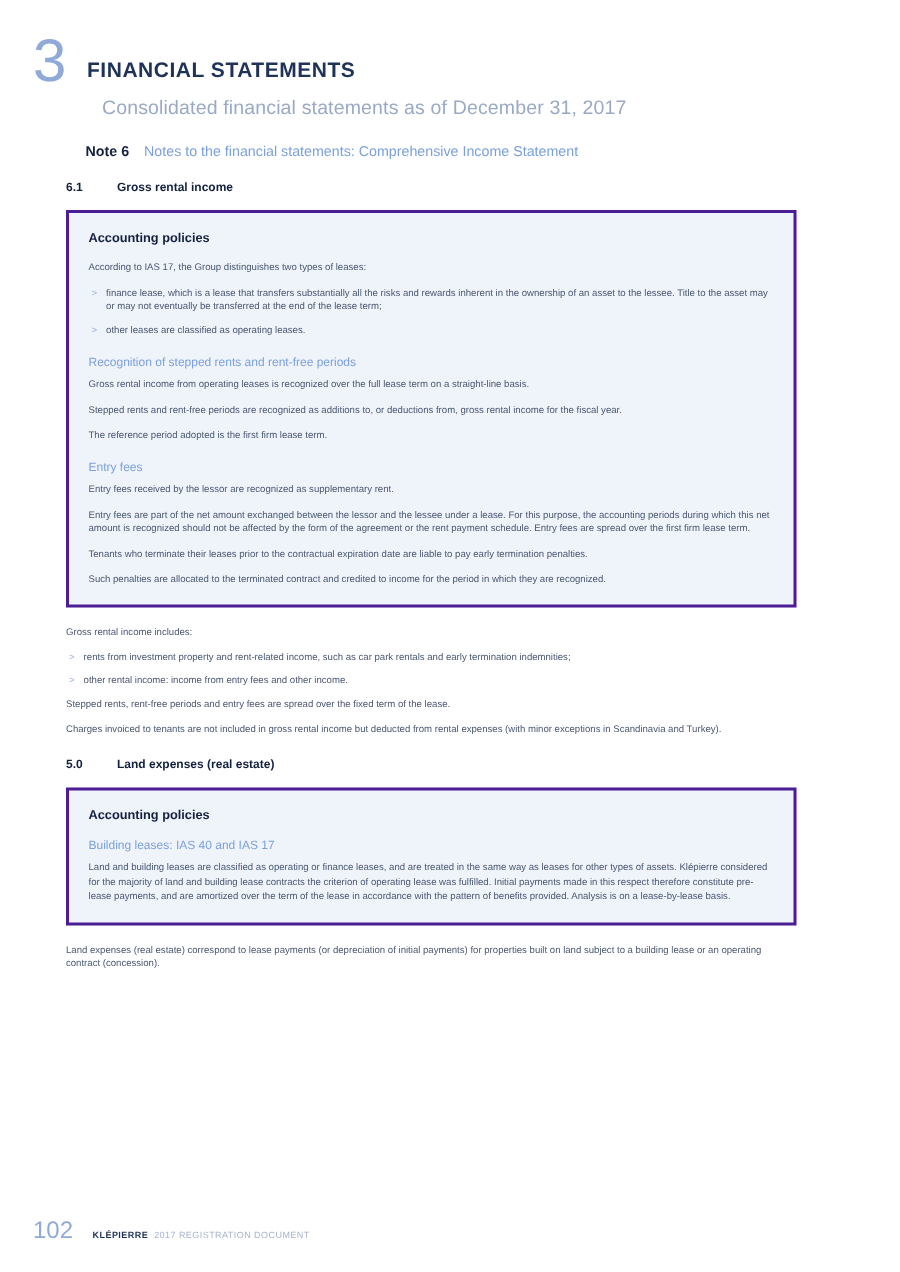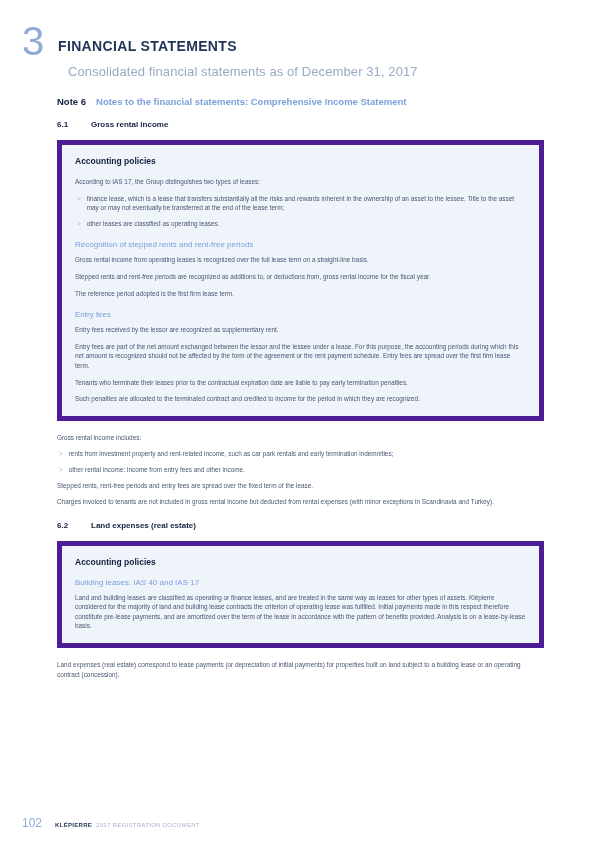--- a/index.html
+++ b/index.html
@@ -59,45 +59,45 @@
     align-items: center;
     gap: 10px;
   }
   .note-label {
     font-size: 9.5px;
     font-weight: bold;
     color: #13213f;
   }
   .note-title {
     font-size: 9.5px;
-    font-weight: bold;
+    font-weight: normal;
     color: #7ba0dc;
   }
 
   
   .content {
     position: absolute;
-    left: 57px;
+    left: 44px;
     top: 120px;
     width: 487px;
   }
 
   .section-head {
     display: flex;
     gap: 17px;
     font-size: 8px;
     font-weight: bold;
     color: #13213f;
     margin: 0 0 11px 0;
   }
   .section-head .sec-num { width: 17px; }
 
   
   .policy-box {
-    border: 5px solid #4c1d95;
+    border: 2px solid #4c1d95;
     background: #eff3fa;
     padding: 11px 13px 12px 13px;
     box-sizing: border-box;
     margin-bottom: 12px;
   }
   .policy-title {
     font-size: 8.5px;
     font-weight: bold;
     color: #13213f;
     margin: 0 0 11px 0;
@@ -140,21 +140,21 @@
   
   .footer {
     position: absolute;
     left: 22px;
     bottom: 18px;
     display: flex;
     align-items: baseline;
     gap: 13px;
   }
   .footer-page {
-    font-size: 12px;
+    font-size: 16px;
     color: #8fa9d8;
     font-weight: normal;
   }
   .footer-brand {
     font-size: 6px;
     font-weight: bold;
     color: #1f3258;
     letter-spacing: 0.3px;
   }
   .footer-doc {
@@ -224,21 +224,21 @@
         <span class="chev">&gt;</span>
         <span class="btext">other rental income: income from entry fees and other income.</span>
       </div>
       <p class="body">Stepped rents, rent-free periods and entry fees are spread over the fixed term of the lease.</p>
       <p class="body">Charges invoiced to tenants are not included in gross rental income but deducted from rental expenses (with minor exceptions in Scandinavia and Turkey).</p>
     </div>
   </div>
 
   <div class="section">
     <div class="section-head">
-      <span class="sec-num">6.2</span>
+      <span class="sec-num">5.0</span>
       <span>Land expenses (real estate)</span>
     </div>
 
     <div class="policy-box">
       <p class="policy-title">Accounting policies</p>
       <p class="policy-sub">Building leases: IAS 40 and IAS 17</p>
       <p class="body">Land and building leases are classified as operating or finance leases, and are treated in the same way as leases for other types of assets. Klépierre considered for the majority of land and building lease contracts the criterion of operating lease was fulfilled. Initial payments made in this respect therefore constitute pre-lease payments, and are amortized over the term of the lease in accordance with the pattern of benefits provided. Analysis is on a lease-by-lease basis.</p>
     </div>
 
     <div class="runtext">

